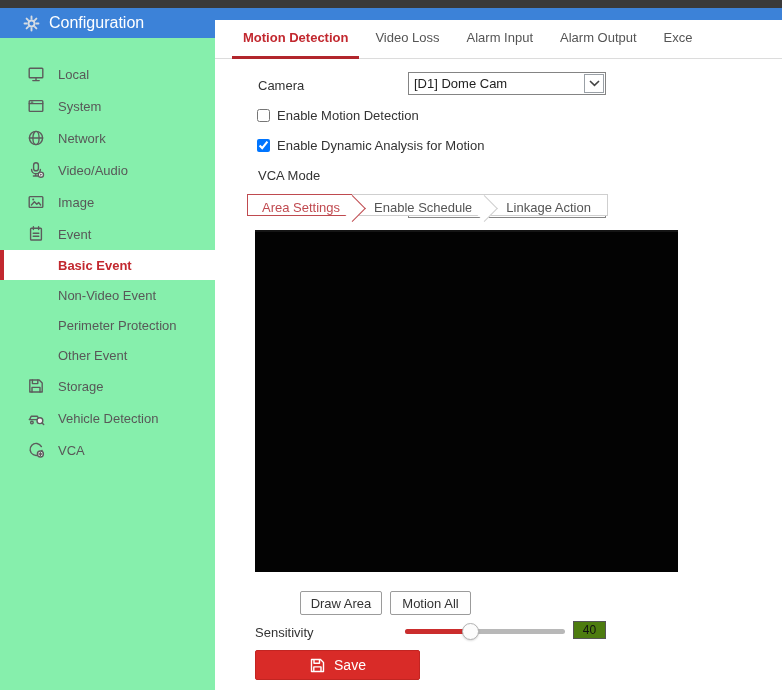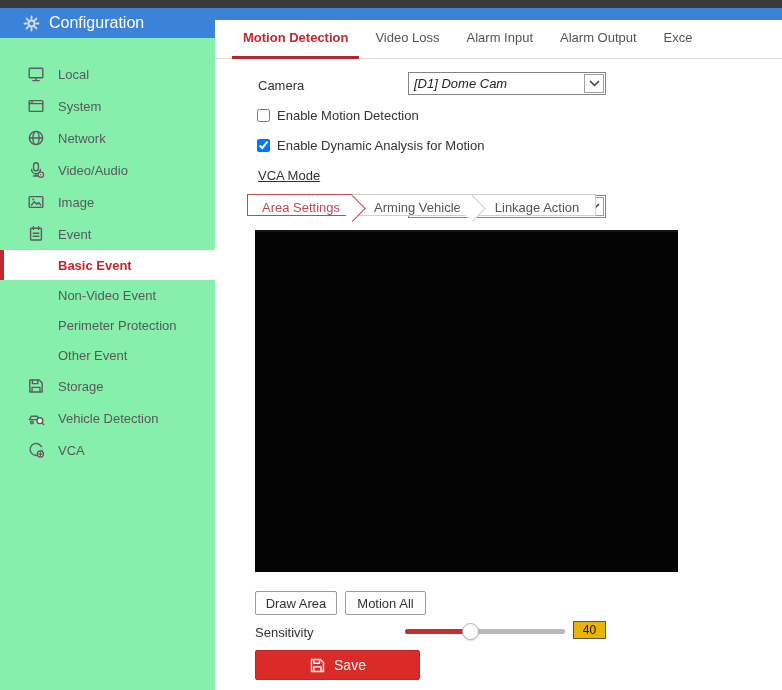--- a/index.html
+++ b/index.html
@@ -38,21 +38,21 @@
     font-size:13px; color:#555; line-height:36px; height:39px; padding:0 11px;
     margin-right:5px; cursor:pointer;
   }
   .tab.active { color:#c2282f; font-weight:bold; border-bottom:3px solid #b2262c; }
   .flabel { position:absolute; font-size:13px; color:#333; }
   
   .sel {
     position:absolute; left:193px; width:198px; height:23px; background:#fff;
     border:1px solid #848484; display:flex; align-items:center; cursor:pointer;
   }
-  .sel .sel-txt { flex:1; font-size:13px; color:#222; padding:0 5px; overflow:hidden; white-space:nowrap;font-style:italic; }
+  .sel .sel-txt { flex:1; font-size:13px; color:#222; padding:0 5px; overflow:hidden; white-space:nowrap; }
   .sel .sel-btn {
     width:20px; height:19px; margin-right:1px; border:1px solid #9aa0a6; background:#fff;
     display:flex; align-items:center; justify-content:center;
   }
   .chk-row { position:absolute; left:42px; display:flex; align-items:center; }
   .chk-row input { width:13px; height:13px; margin:0; }
   .chk-row .chk-label { font-size:13px; color:#333; margin-left:7px; }
   
   .crumbs { position:absolute; left:32px; top:174px; height:27px; display:flex; }
   .crumb {
@@ -69,39 +69,39 @@
   .crumb.active { border-color:#bf4a4f; color:#c04a50; z-index:3; }
   .crumb.active .arrow { border-top-color:#bf4a4f; border-right-color:#bf4a4f; }
   
   .video {
     position:absolute; left:40px; top:210px; width:423px; height:342px;
     background:#030303; border-top:2px solid #151515;
   }
   
   .btn {
     position:absolute; top:571px; height:24px; background:#fefefe; border:1px solid #9b9b9b;
-    border-radius:2px; font-size:13px; color:#333; font-family:"Liberation Sans", sans-serif; cursor:pointer;
+    border-radius:2px; font-size:13px; color:#333; font-family:"Liberation Sans", sans-serif; cursor:pointer;margin-left:45px;
   }
   .btn-draw { left:40px; width:82px; }
   .btn-clear { left:130px; width:81px; }
   
   .sens-label { top:605px; left:40px; }
   .slider-track {
     position:absolute; left:190px; top:609px; width:160px; height:5px;
     background:#b8b8b8; border-radius:3px; cursor:pointer;
   }
   .slider-fill { position:absolute; left:0; top:0; height:5px; background:#cb2d2d; border-radius:3px 0 0 3px; }
   .slider-thumb {
     position:absolute; left:247px; top:603px; width:17px; height:17px; border-radius:50%;
     background:#fcfcfc; border:1px solid #b3b3b3; box-shadow:0 1px 2px rgba(0,0,0,0.15); cursor:grab;
   }
   .sens-value {
     position:absolute; left:358px; top:601px; width:33px; height:18px;
     border:1px solid #555; font-size:12px; text-align:center; color:#111;
-    font-family:"Liberation Sans", sans-serif; background:#eab308;
+    font-family:"Liberation Sans", sans-serif; background:#4d7c0f;
   }
   
   .save-btn {
     position:absolute; left:40px; top:630px; width:165px; height:30px;
     background:#d92b28; border:1px solid #c22522; border-radius:2px; color:#fff;
     font-size:14px; display:flex; align-items:center; justify-content:center; gap:8px; cursor:pointer;
     font-family:"Liberation Sans", sans-serif;
   }
   .save-btn svg { stroke:#fff; fill:none; stroke-width:1.4; stroke-linejoin:round; }
 </style>
@@ -248,37 +248,37 @@
     <div class="chk-row" style="top:88px;">
       <input type="checkbox" style="">
       <span class="chk-label">Enable Motion Detection</span>
     </div>
 
     <div class="chk-row" style="top:118px;">
       <input type="checkbox" checked="checked" style="">
       <span class="chk-label">Enable Dynamic Analysis for Motion</span>
     </div>
 
-    <span class="flabel" style="left:43px; top:148px;text-decoration:underline;">VCA Mode</span>
+    <span class="flabel" style="left:43px; top:148px;">VCA Mode</span>
     <div class="sel" style="top:143px;margin-top:32px;">
       <span class="sel-txt">By Camera</span>
       <span class="sel-btn">
         <svg width="11" height="7" viewBox="0 0 11 7">
             <path d="M1 1l4.5 4.3L10 1" fill="none" stroke="#444" stroke-width="1.6"></path>
           </svg>
       </span>
     </div>
 
     <div class="crumbs">
       <div class="crumb active">
         <span>Area Settings</span>
         <span class="arrow"></span>
       </div>
       <div class="crumb">
-        <span>Arming Vehicle</span>
+        <span>Enable Schedule</span>
         <span class="arrow"></span>
       </div>
       <div class="crumb">
         <span>Linkage Action</span>
       </div>
     </div>
 
     <div class="video"></div>
 
     <button class="btn btn-draw">Draw Area</button>

